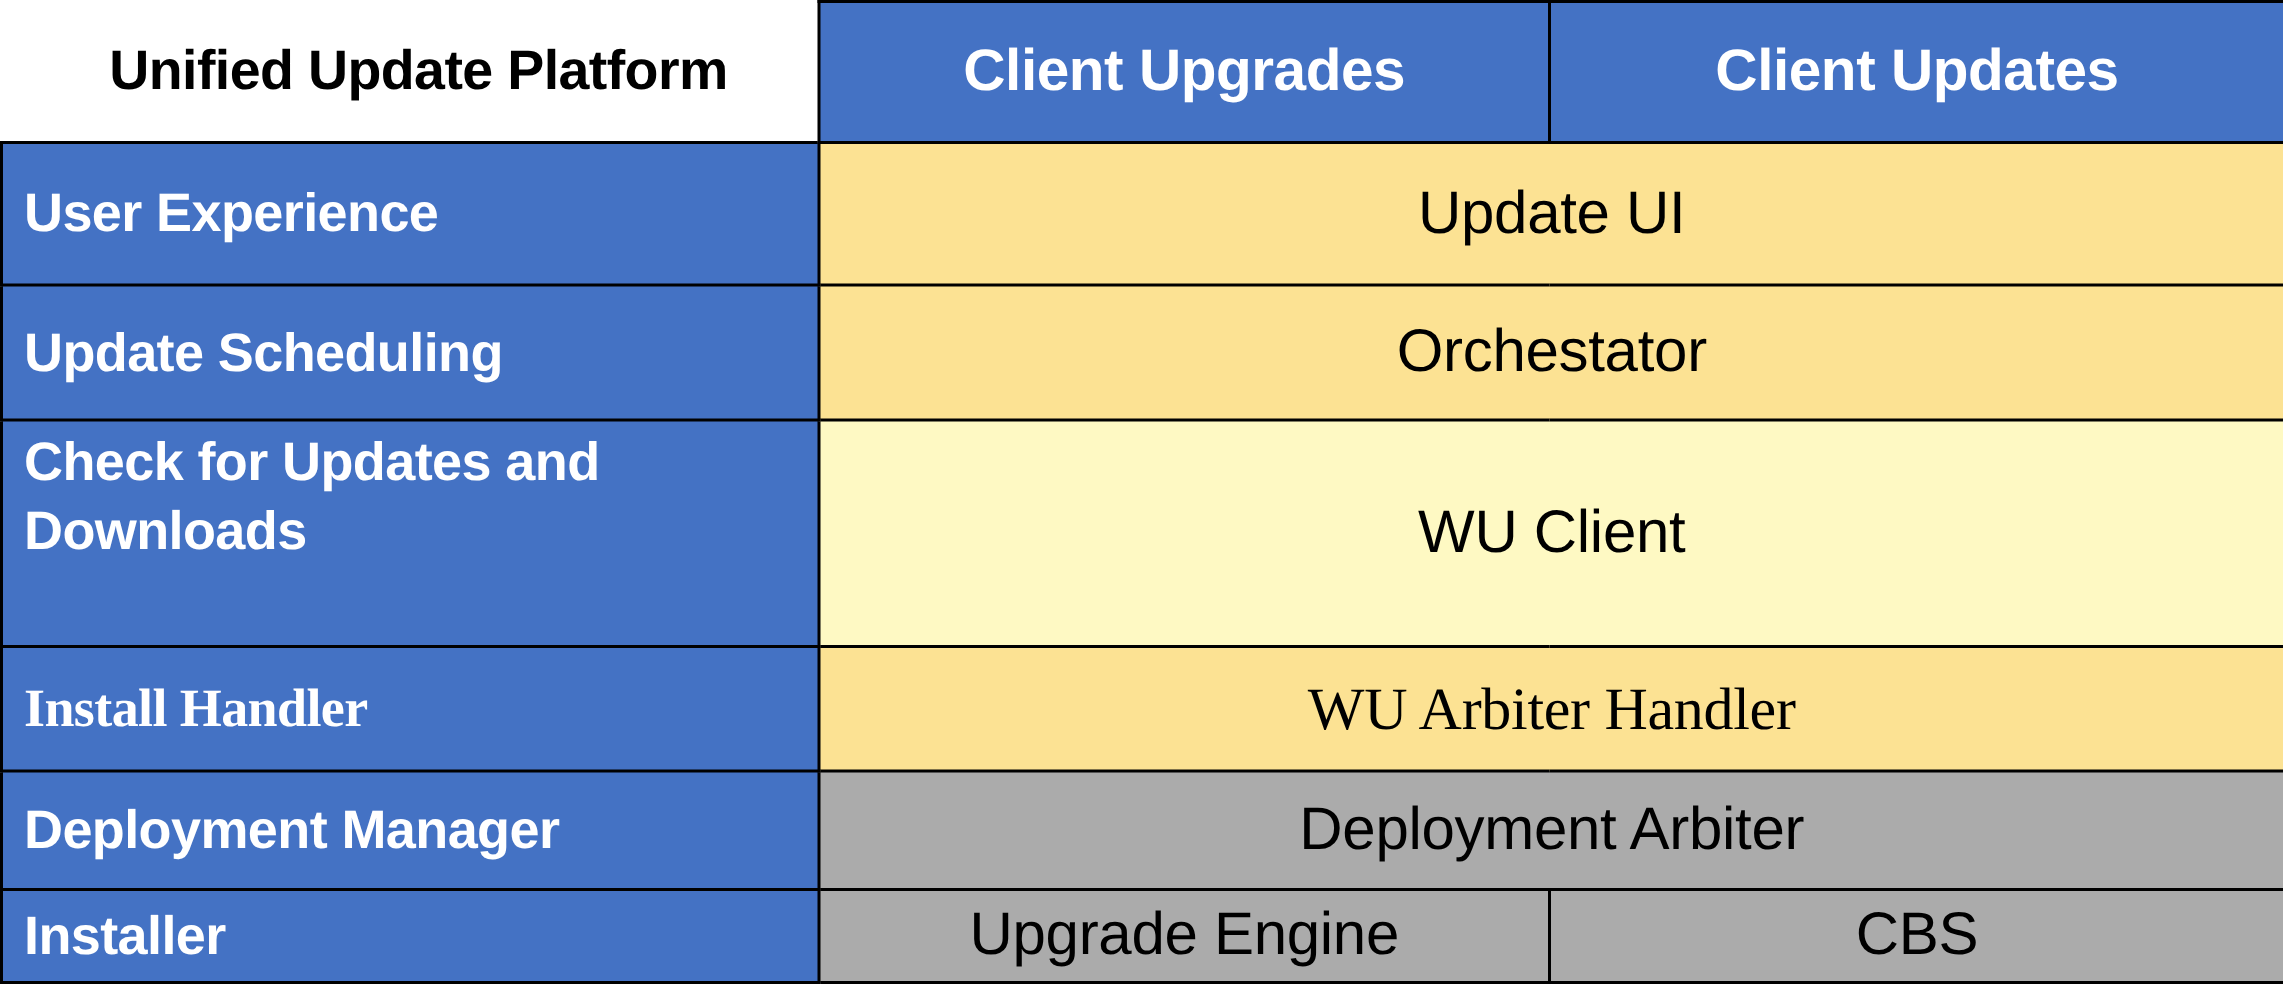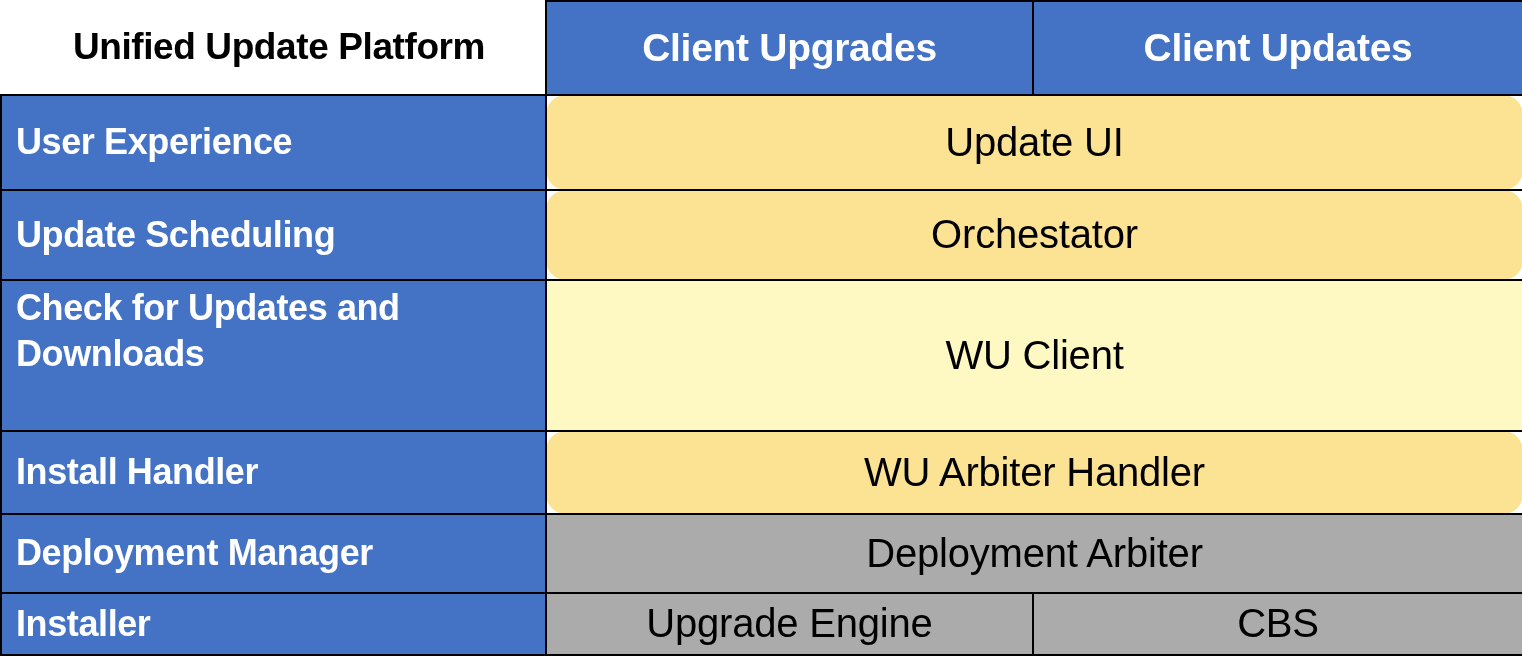--- a/index.html
+++ b/index.html
@@ -71,30 +71,30 @@
 
   
   .value-cell {
     text-align: center;
     color: #000000;
     font-size: 40px;
     font-weight: normal;
     letter-spacing: -0.2px;
   }
 
-  .fill-yellow { background: #FCE293; border-radius: 20px; }
+  .fill-yellow { background: #FCE293; }
   .fill-green  { background: #fef9c3; }
   .fill-gray   { background: #ABABAB; }
 
   
   .r-head  { height: 90px; }
   .r-1     { height: 92px; }
   .r-2     { height: 86px; }
   .r-3     { height: 146px; }
-  .r-4     { height: 79px; }
+  .r-4     { height: 79px; font-family: Liberation Serif, serif; }
   .r-5     { height: 76px; }
   .r-6     { height: 60px; }
 </style>
 </head>
 <body>
 
 <table class="uup-table">
   <colgroup>
     <col style="width:545px">
     <col style="width:487px">

